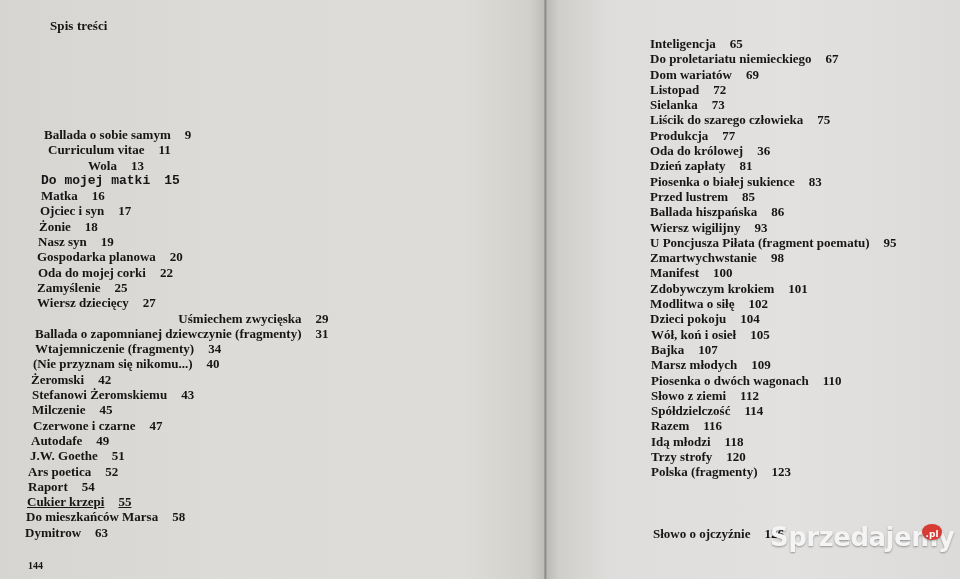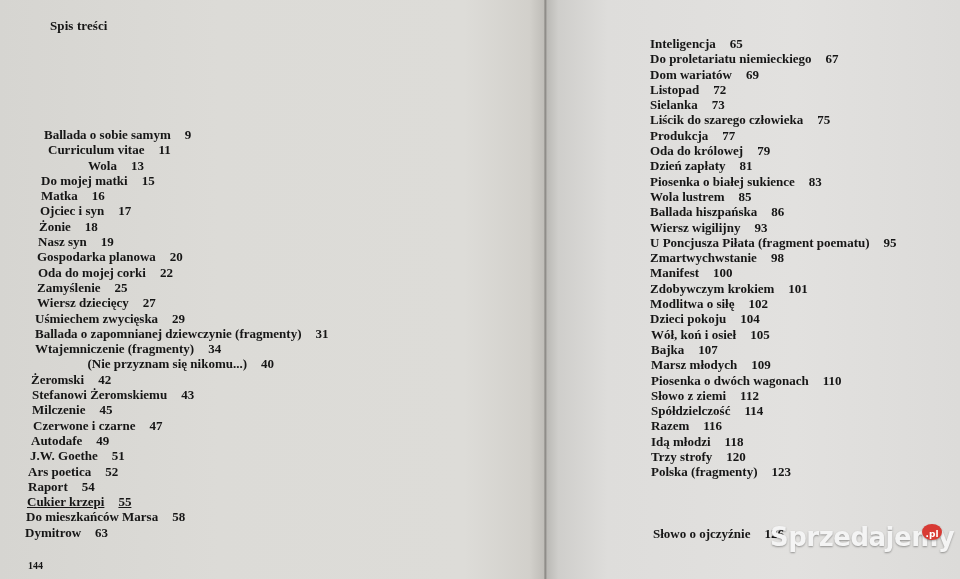--- a/index.html
+++ b/index.html
@@ -33,33 +33,33 @@
   }
   .toc li {
     height: 15.3px; line-height: 15.3px; font-size: 13px; font-weight: bold;
     white-space: nowrap;
   }
   .toc .num { margin-left: 14px; }
   .toc-left { left: 44px; top: 127px; }
   .toc-left li:nth-child(1)  { padding-left: 0px; }
   .toc-left li:nth-child(2)  { padding-left: 4px; }
   .toc-left li:nth-child(3)  { padding-left: 0px; margin-left: 44px; }
-  .toc-left li:nth-child(4)  { padding-left: -2px; margin-left:-3px; }
+  .toc-left li:nth-child(4)  { padding-left: -2px; margin-left:-3px;font-family:Liberation Mono, monospace; }
   .toc-left li:nth-child(5)  { margin-left: -3px; }
   .toc-left li:nth-child(6)  { margin-left: -4px; }
   .toc-left li:nth-child(7)  { margin-left: -5px; }
   .toc-left li:nth-child(8)  { margin-left: -6px; }
   .toc-left li:nth-child(9)  { margin-left: -7px; }
   .toc-left li:nth-child(10) { margin-left: -6px; }
   .toc-left li:nth-child(11) { margin-left: -7px; }
   .toc-left li:nth-child(12) { margin-left: -7px; }
-  .toc-left li:nth-child(13) { margin-left: -9px; }
+  .toc-left li:nth-child(13) { margin-left: -9px; text-align: right; }
   .toc-left li:nth-child(14) { margin-left: -9px; }
   .toc-left li:nth-child(15) { margin-left: -9px; }
-  .toc-left li:nth-child(16) { margin-left: -11px; text-align: center; }
+  .toc-left li:nth-child(16) { margin-left: -11px; }
   .toc-left li:nth-child(17) { margin-left: -13px; }
   .toc-left li:nth-child(18) { margin-left: -12px; }
   .toc-left li:nth-child(19) { margin-left: -12px; }
   .toc-left li:nth-child(20) { margin-left: -11px; }
   .toc-left li:nth-child(21) { margin-left: -13px; }
   .toc-left li:nth-child(22) { margin-left: -14px; }
   .toc-left li:nth-child(23) { margin-left: -16px; }
   .toc-left li:nth-child(24) { margin-left: -16px; }
   .toc-left li:nth-child(25) { margin-left: -17px; text-decoration: underline; }
   .toc-left li:nth-child(26) { margin-left: -18px; }
@@ -128,24 +128,24 @@
 <div class="page-number">144</div>
 
 <ul class="toc toc-right" id="toc-right">
     <li><span>Inteligencja</span><span class="num">65</span></li>
     <li><span>Do proletariatu niemieckiego</span><span class="num">67</span></li>
     <li><span>Dom wariatów</span><span class="num">69</span></li>
     <li><span>Listopad</span><span class="num">72</span></li>
     <li><span>Sielanka</span><span class="num">73</span></li>
     <li><span>Liścik do szarego człowieka</span><span class="num">75</span></li>
     <li><span>Produkcja</span><span class="num">77</span></li>
-    <li><span>Oda do królowej</span><span class="num">79</span></li>
+    <li><span>Oda do królowej</span><span class="num">36</span></li>
     <li><span>Dzień zapłaty</span><span class="num">81</span></li>
     <li><span>Piosenka o białej sukience</span><span class="num">83</span></li>
-    <li><span>Wola lustrem</span><span class="num">85</span></li>
+    <li><span>Przed lustrem</span><span class="num">85</span></li>
     <li><span>Ballada hiszpańska</span><span class="num">86</span></li>
     <li><span>Wiersz wigilijny</span><span class="num">93</span></li>
     <li><span>U Poncjusza Piłata (fragment poematu)</span><span class="num">95</span></li>
     <li><span>Zmartwychwstanie</span><span class="num">98</span></li>
     <li><span>Manifest</span><span class="num">100</span></li>
     <li><span>Zdobywczym krokiem</span><span class="num">101</span></li>
     <li><span>Modlitwa o siłę</span><span class="num">102</span></li>
     <li><span>Dzieci pokoju</span><span class="num">104</span></li>
     <li><span>Wół, koń i osieł</span><span class="num">105</span></li>
     <li><span>Bajka</span><span class="num">107</span></li>

